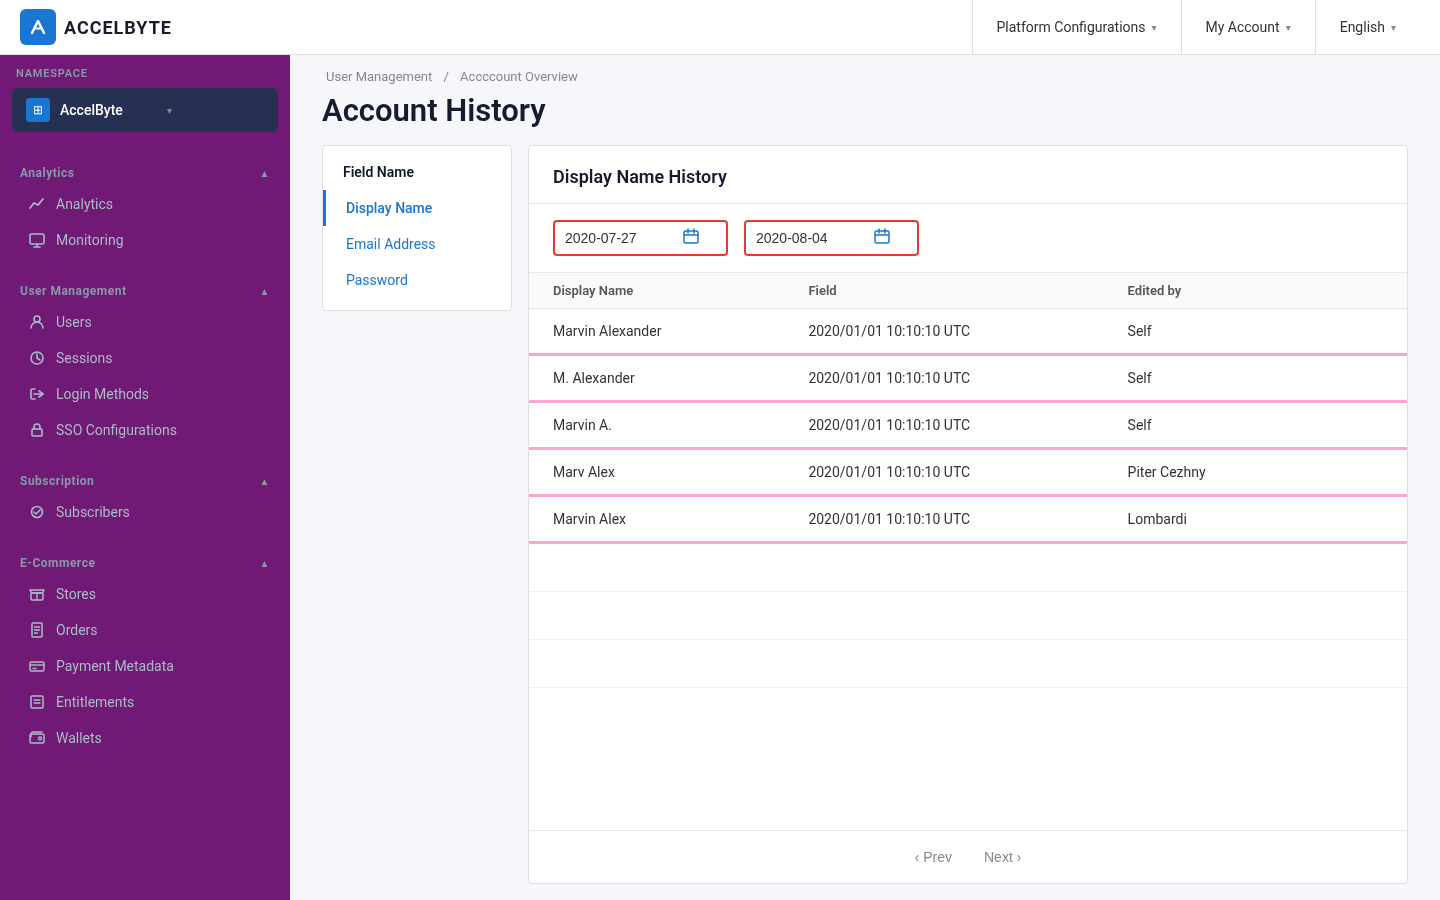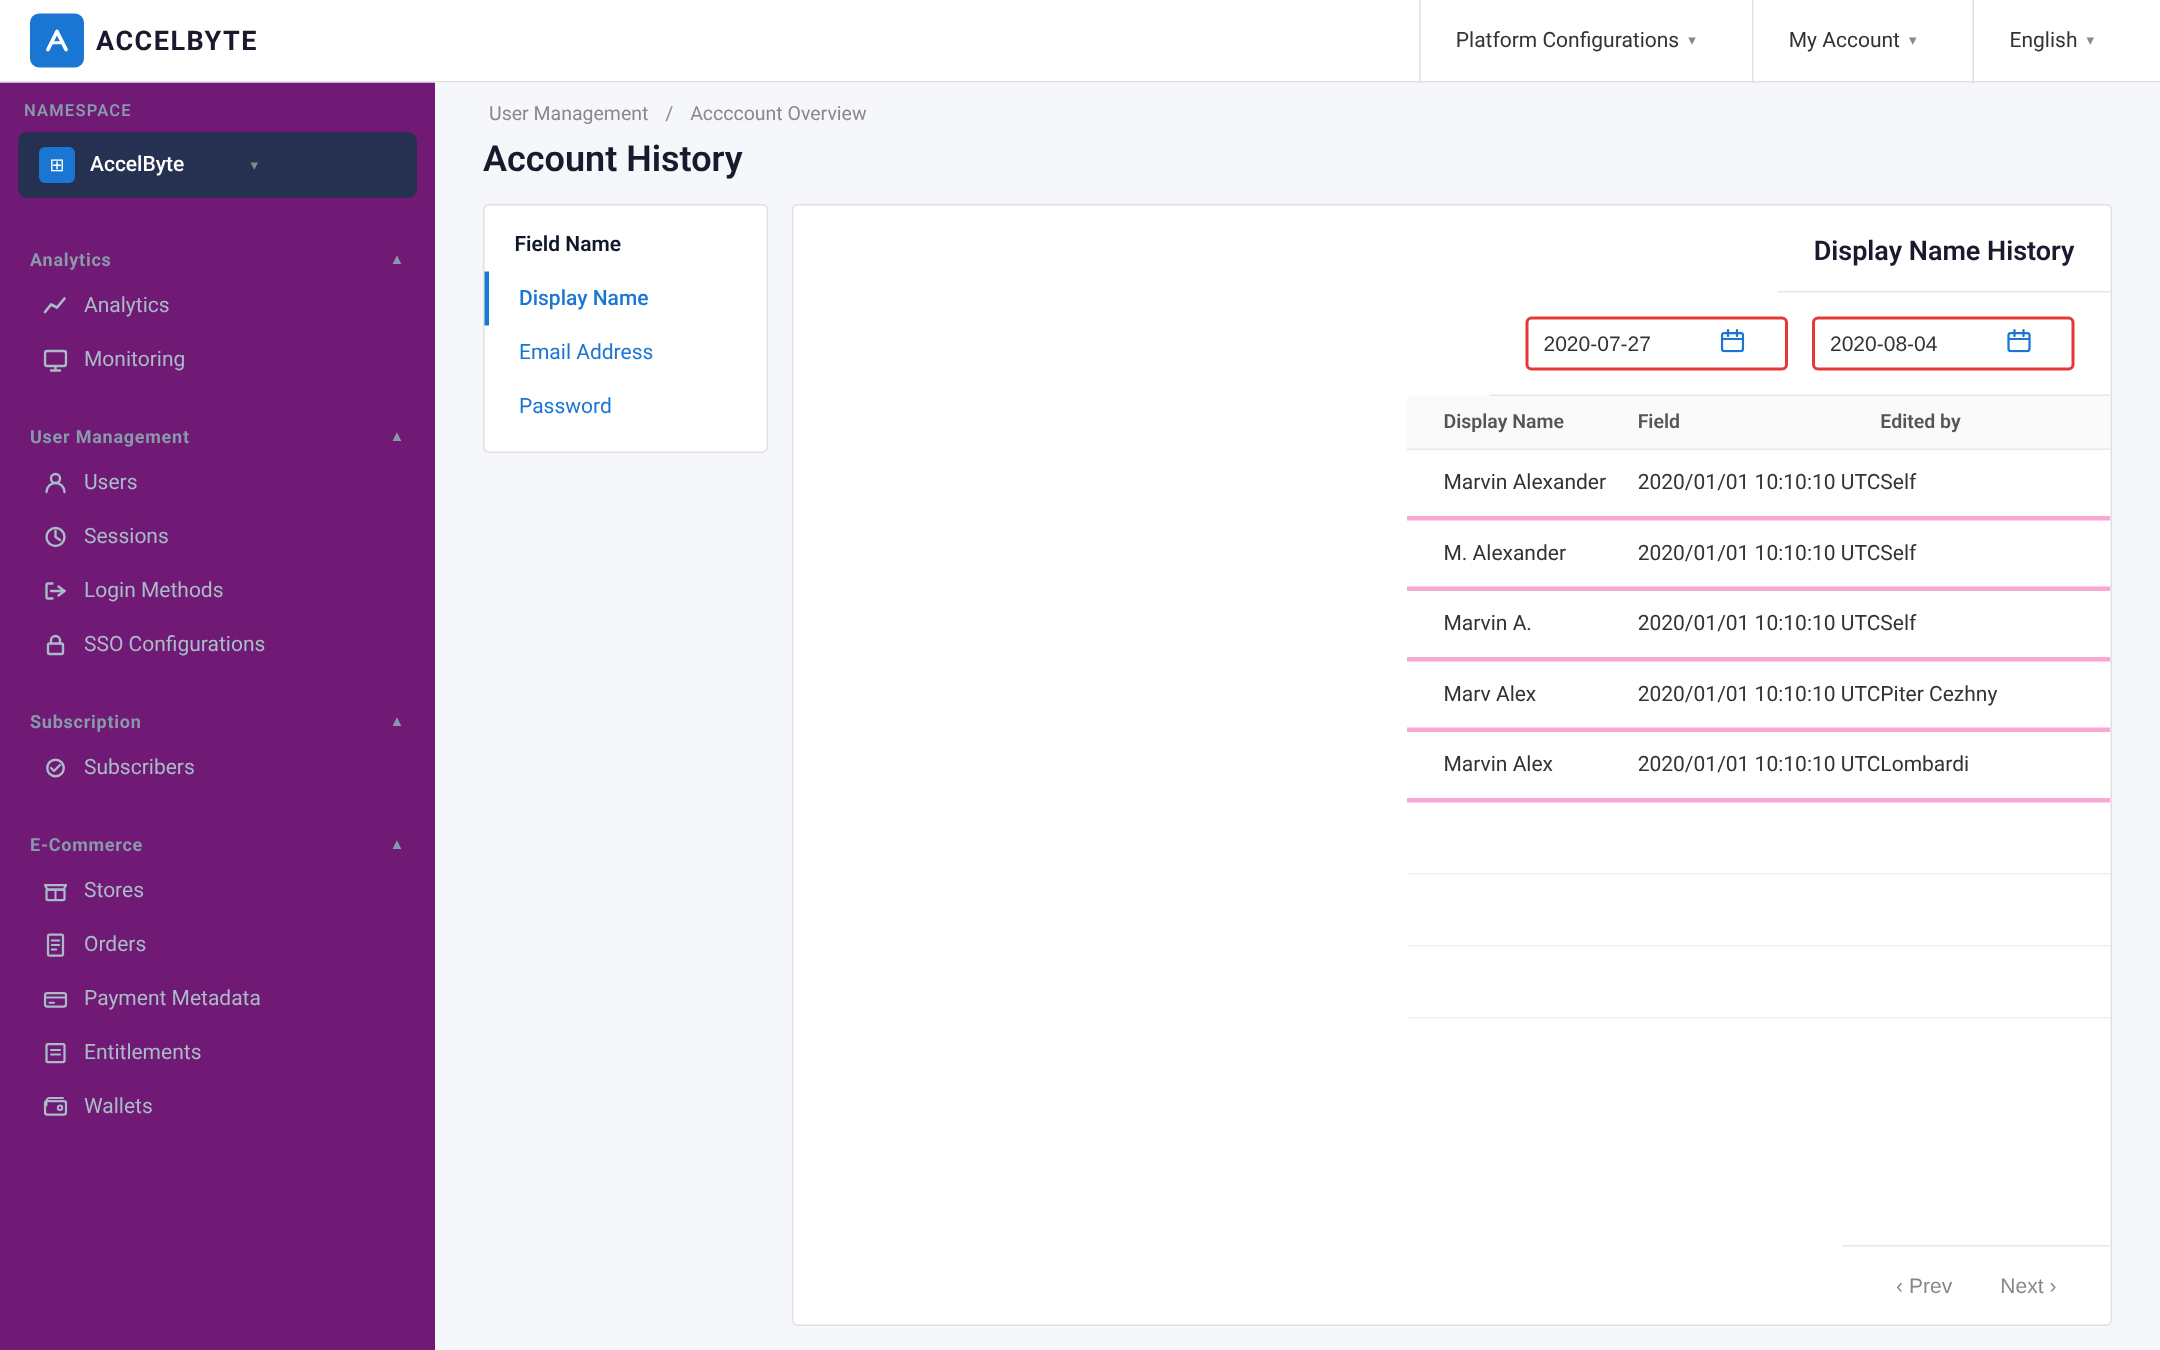--- a/index.html
+++ b/index.html
@@ -35,21 +35,21 @@
     }
     .logo-text {
       font-size: 18px;
       font-weight: 700;
       color: #1a1a2e;
       letter-spacing: 1px;
     }
     .topnav-right {
       display: flex;
       align-items: flex-start;
-      gap: 13px;
+      gap: 0;
     }
     .topnav-item {
       display: flex;
       align-items: center;
       gap: 6px;
       padding: 0 24px;
       height: 55px;
       cursor: pointer;
       color: #333;
       font-size: 14px;
@@ -144,21 +144,21 @@
       background: #f5f7fa;
     }
     .breadcrumb {
       padding: 14px 32px 4px;
       font-size: 13px;
       color: #666;
     }
     .breadcrumb span { color: #888; margin: 0 4px; }
     .page-title {
       padding: 4px 32px 16px;
-      font-size: 24px;
+      font-size: 31px;
       font-weight: 600;
       color: #1a1a2e;
     }
 
     .page-body {
       flex: 1;
       display: flex;
       gap: 16px;
       padding: 0 32px 16px;
       overflow: hidden;
@@ -194,21 +194,20 @@
 
     
     .right-panel {
       flex: 1;
       background: #fff;
       border-radius: 4px;
       border: 1px solid #e0e0e0;
       display: flex;
       flex-direction: column;
       overflow: hidden;
-      align-items: flex-end;
     }
     .right-panel-header {
       padding: 20px 24px 16px;
       font-size: 18px;
       font-weight: 600;
       color: #1a1a2e;
       border-bottom: 1px solid #e8e8e8;
     }
     .filter-row {
       padding: 16px 24px;

